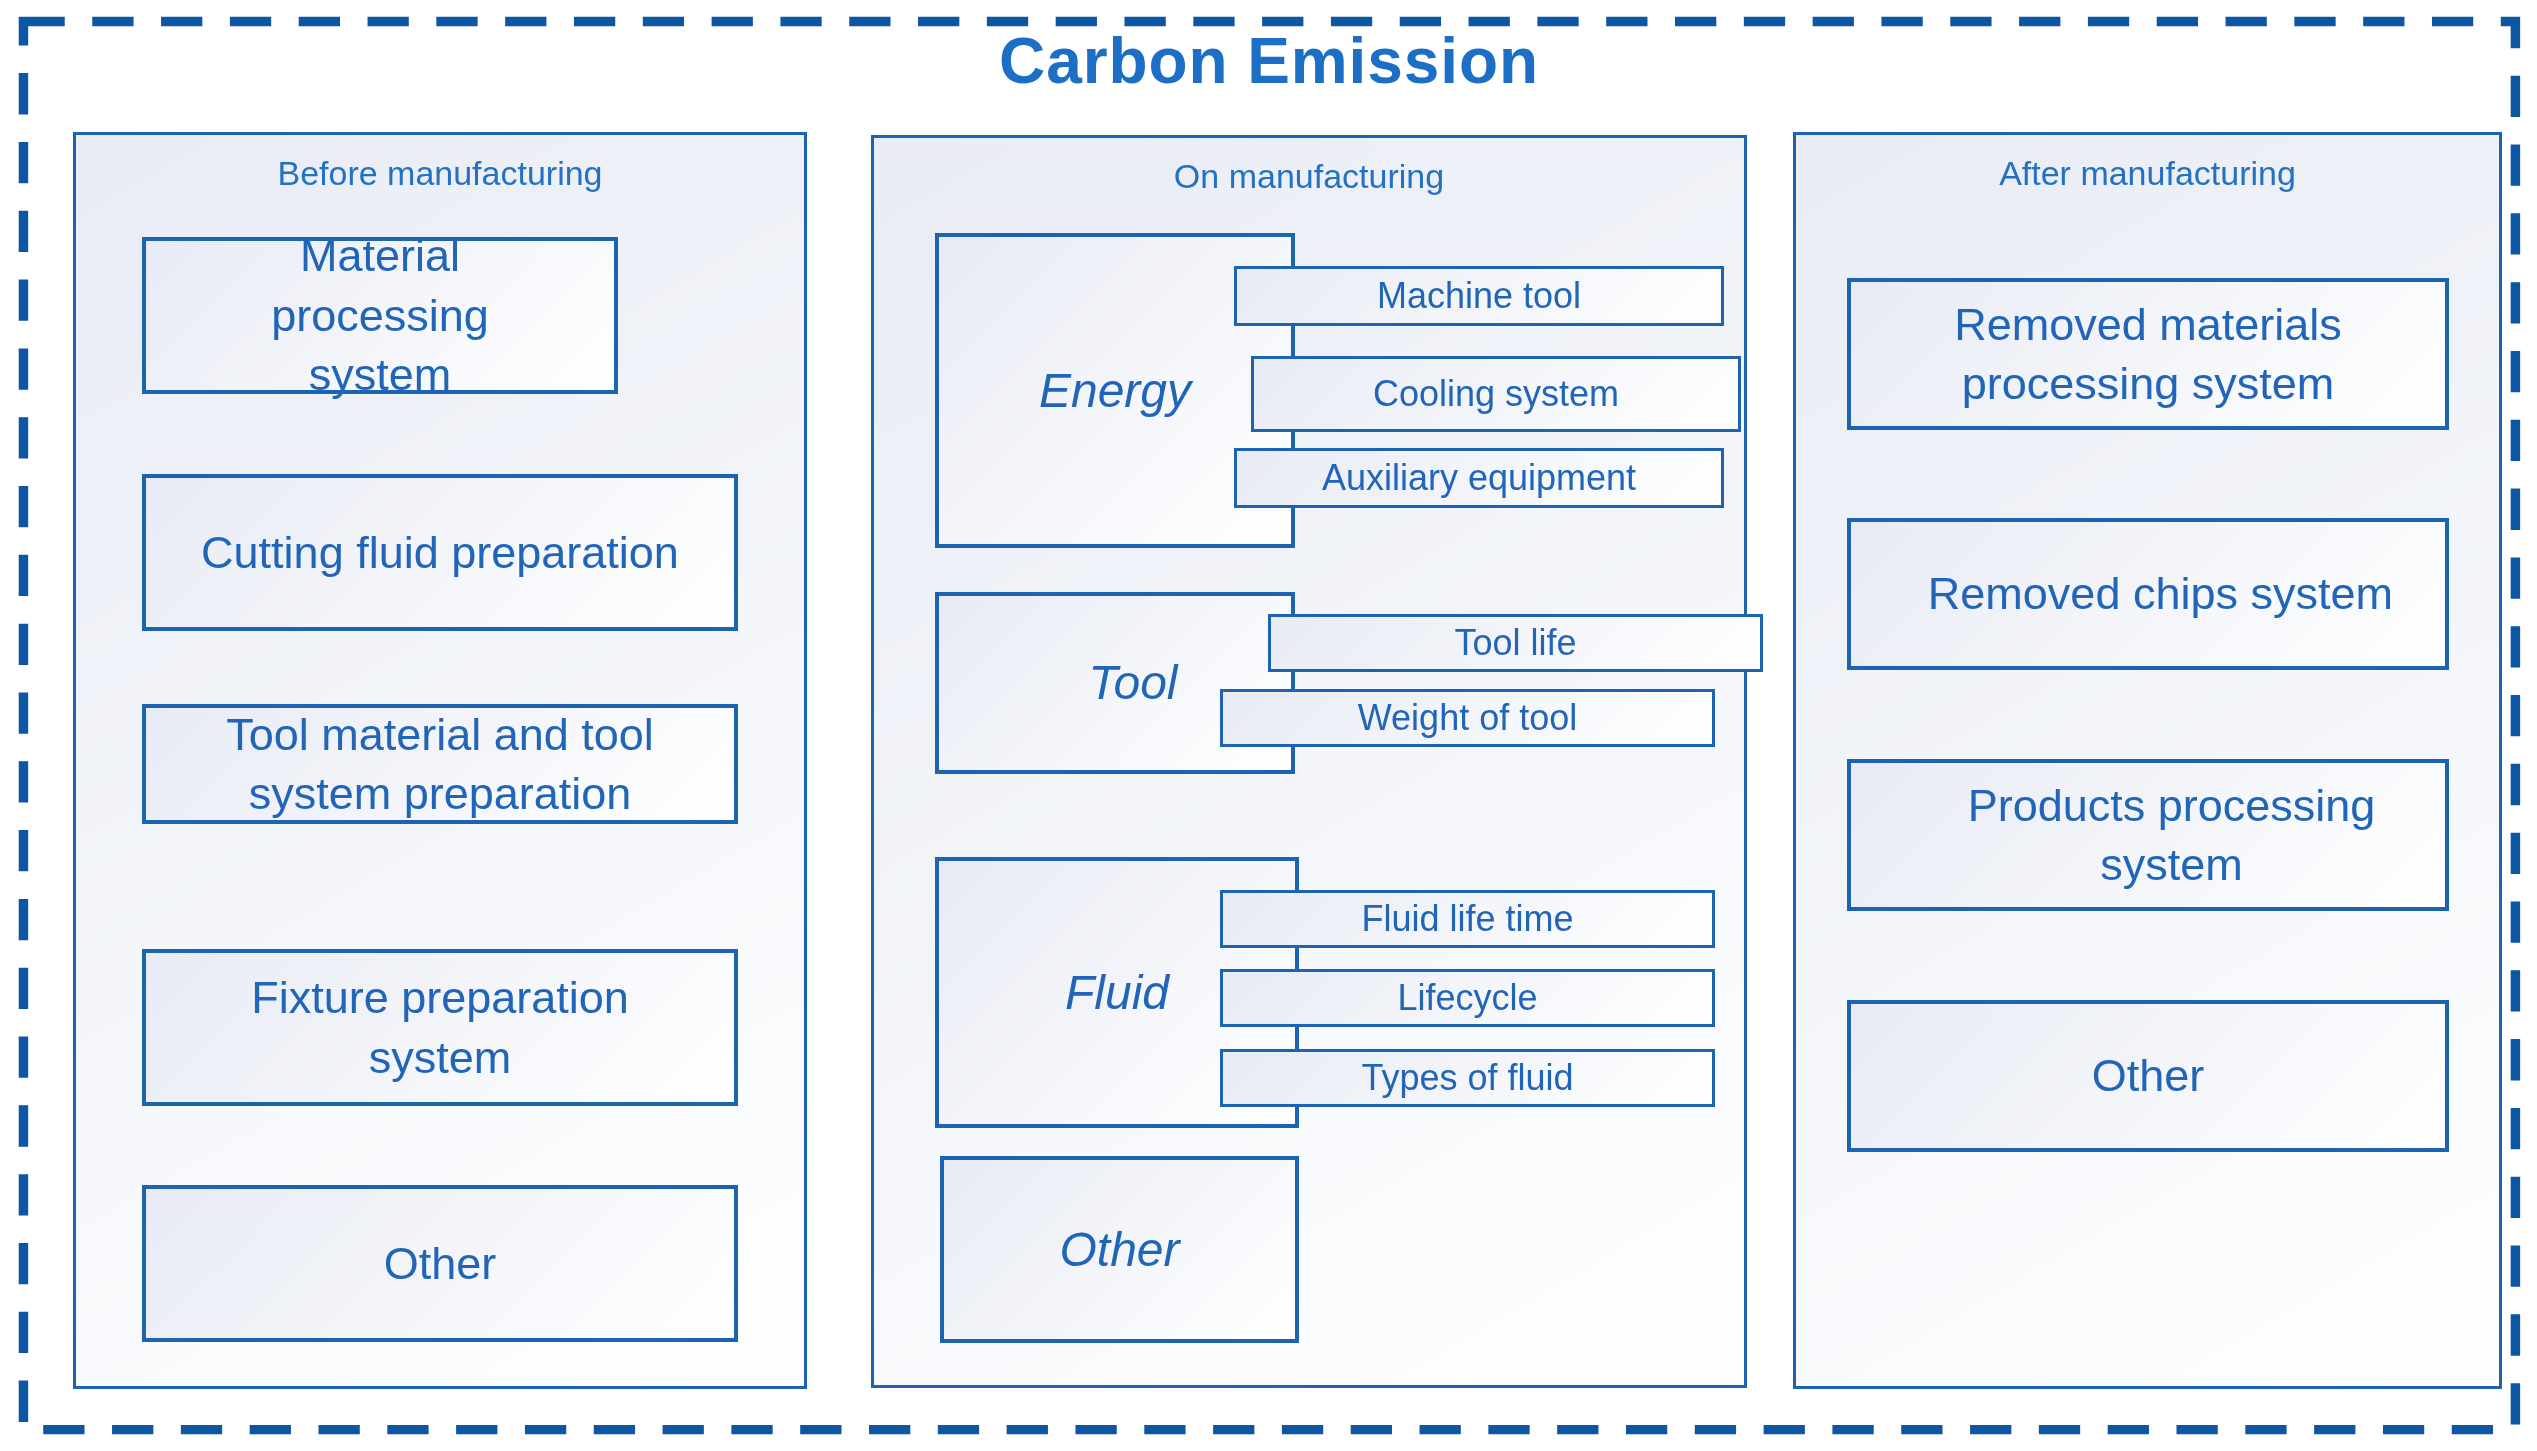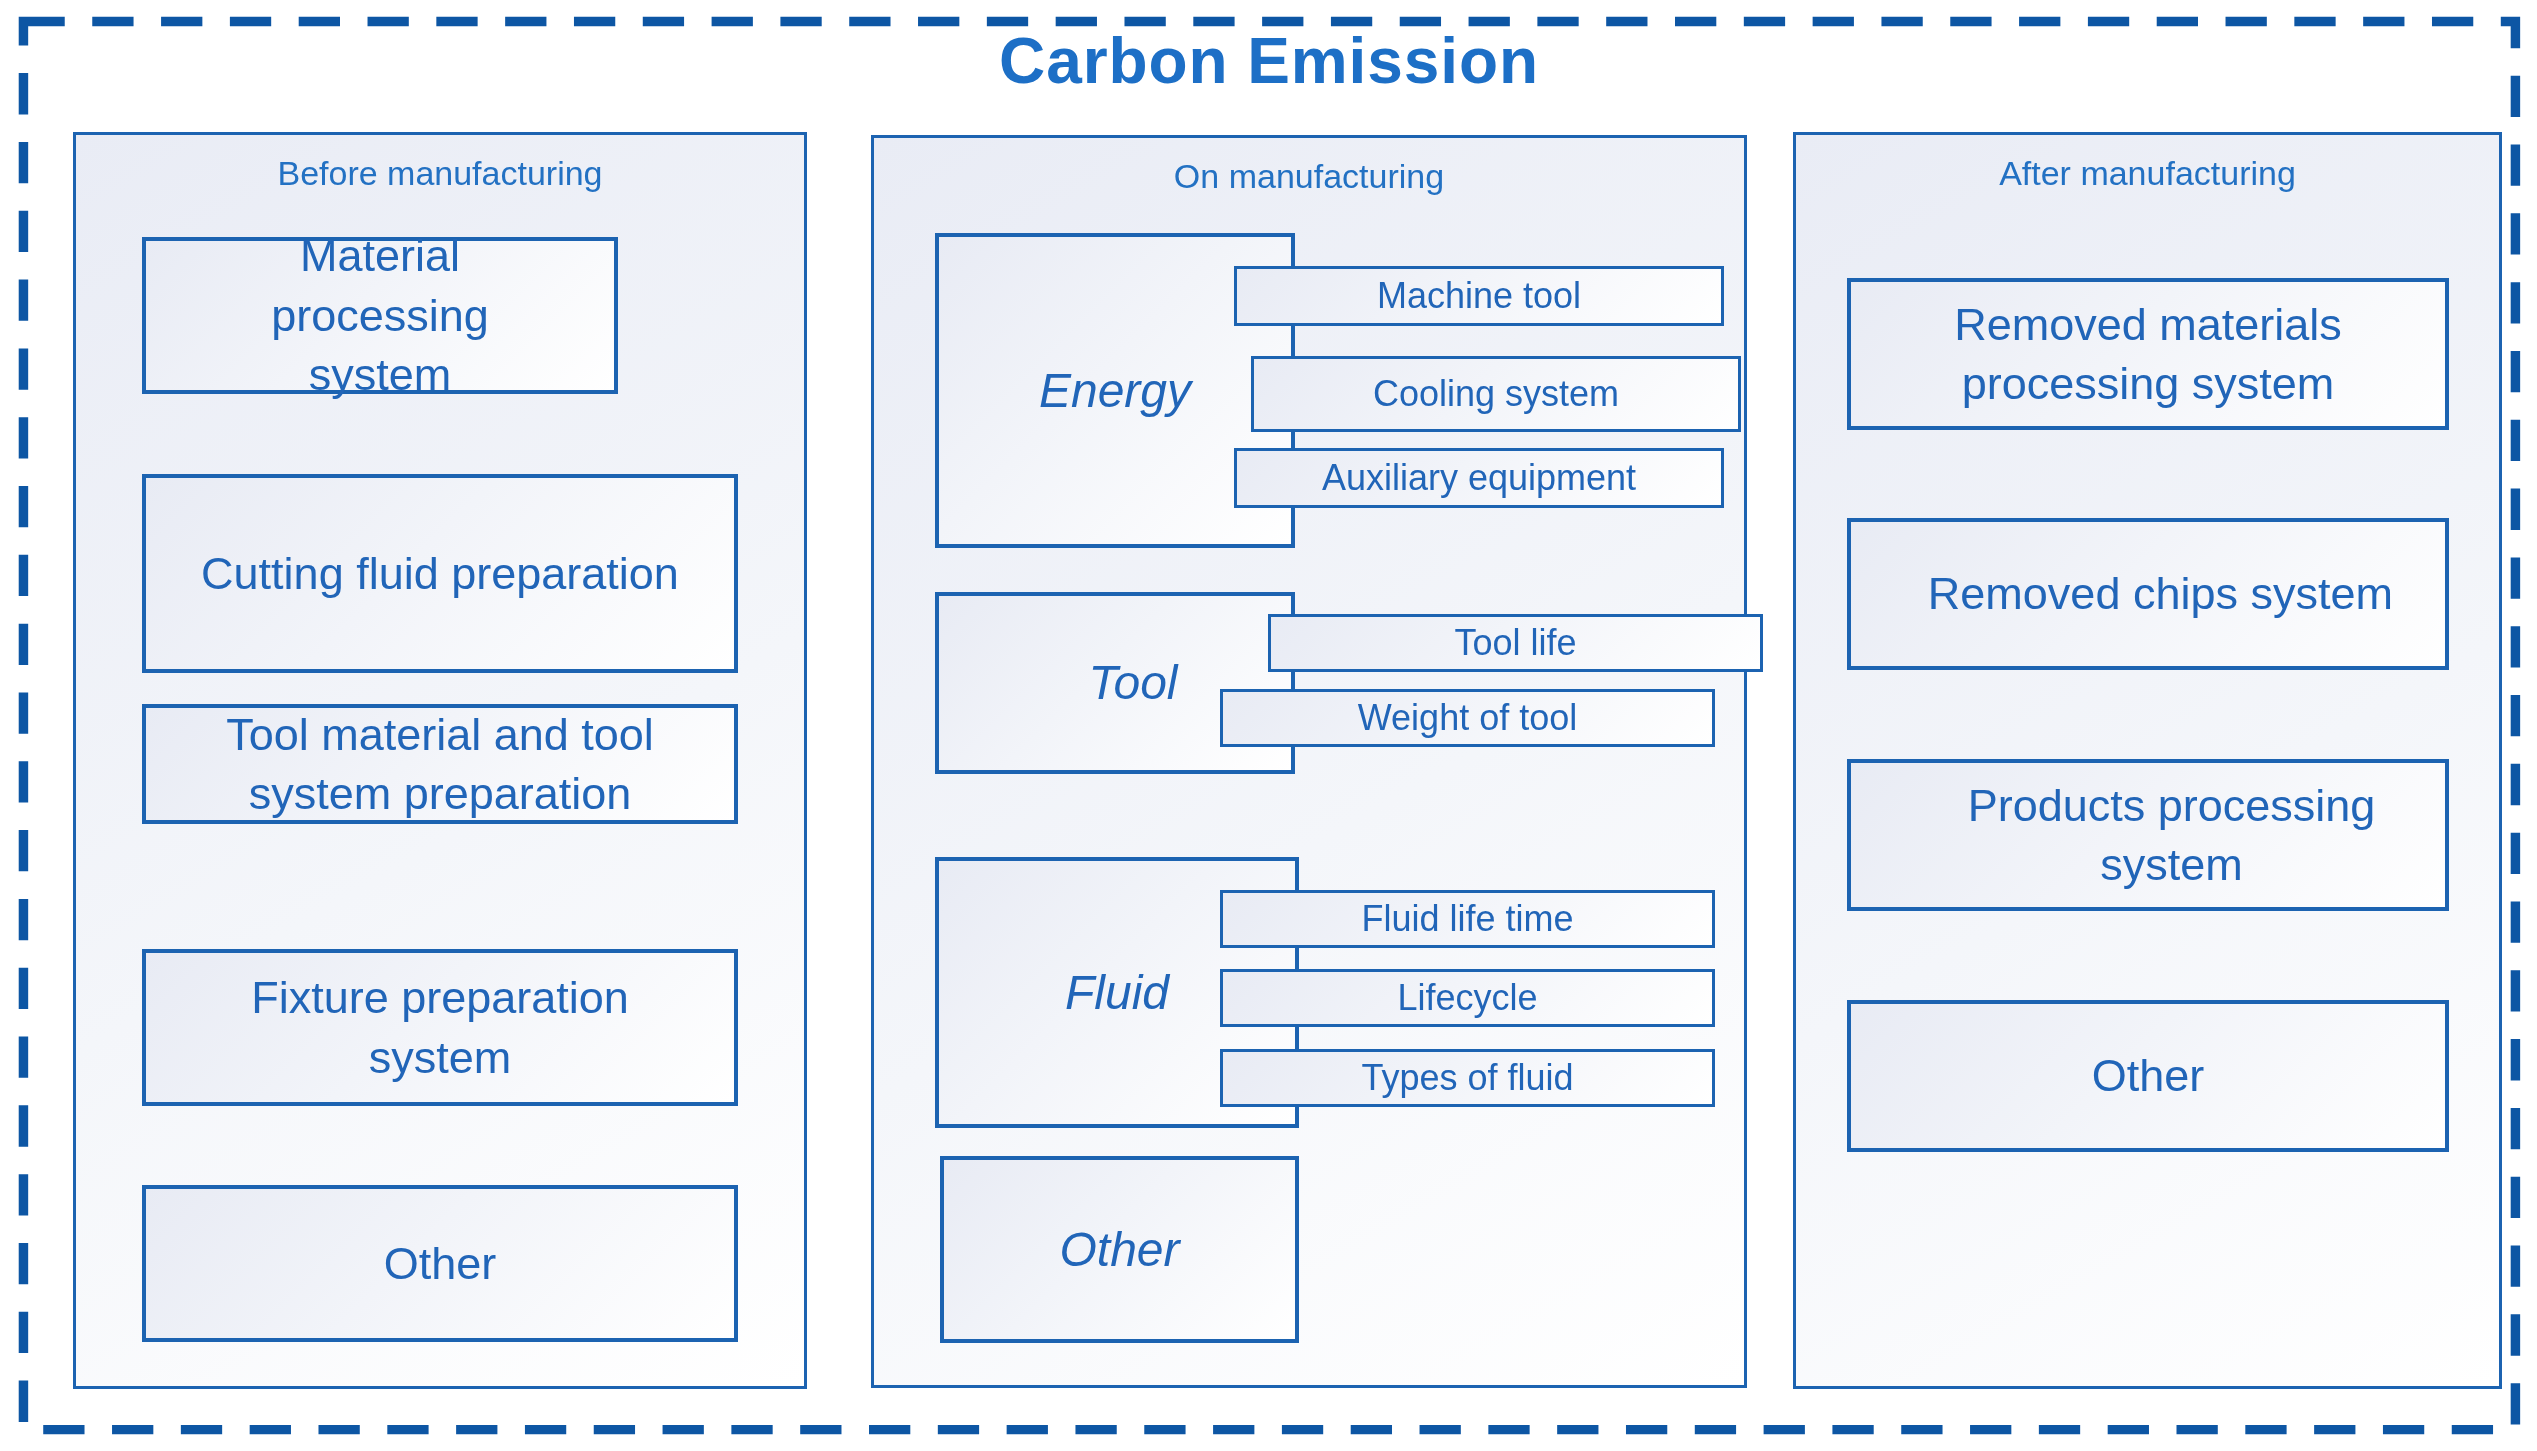--- a/index.html
+++ b/index.html
@@ -46,21 +46,21 @@
   </svg>
 
   <div class="diagram-title">Carbon Emission</div>
 
   <div class="panel" style="left:73px;top:132px;width:734px;height:1257px;">
     <div class="panel-header">Before manufacturing</div>
 
     <div class="box" style="left:66px;top:102px;width:476px;height:157px;">
       <span class="label">Material processing system</span>
     </div>
-    <div class="box" style="left:66px;top:339px;width:596px;height:199px;">
+    <div class="box" style="left:66px;top:339px;width:596px;height:157px;">
       <span class="label">Cutting fluid preparation</span>
     </div>
     <div class="box" style="left:66px;top:569px;width:596px;height:120px;">
       <span class="label">Tool material and tool system preparation</span>
     </div>
     <div class="box" style="left:66px;top:814px;width:596px;height:157px;">
       <span class="label">Fixture preparation system</span>
     </div>
     <div class="box" style="left:66px;top:1050px;width:596px;height:157px;">
       <span class="label">Other</span>

